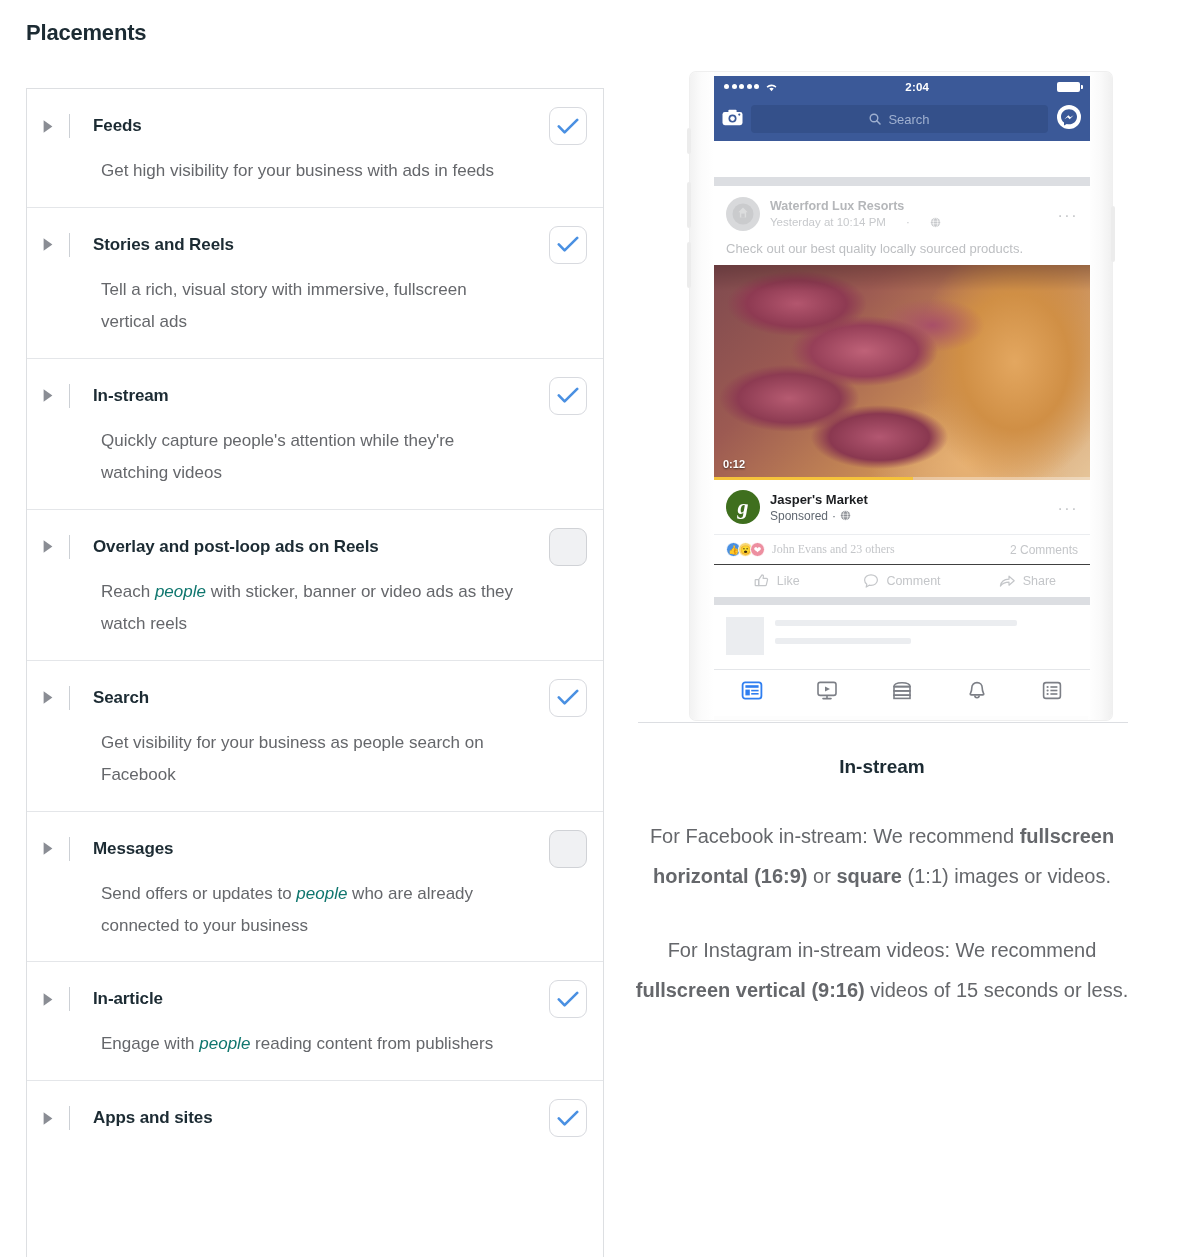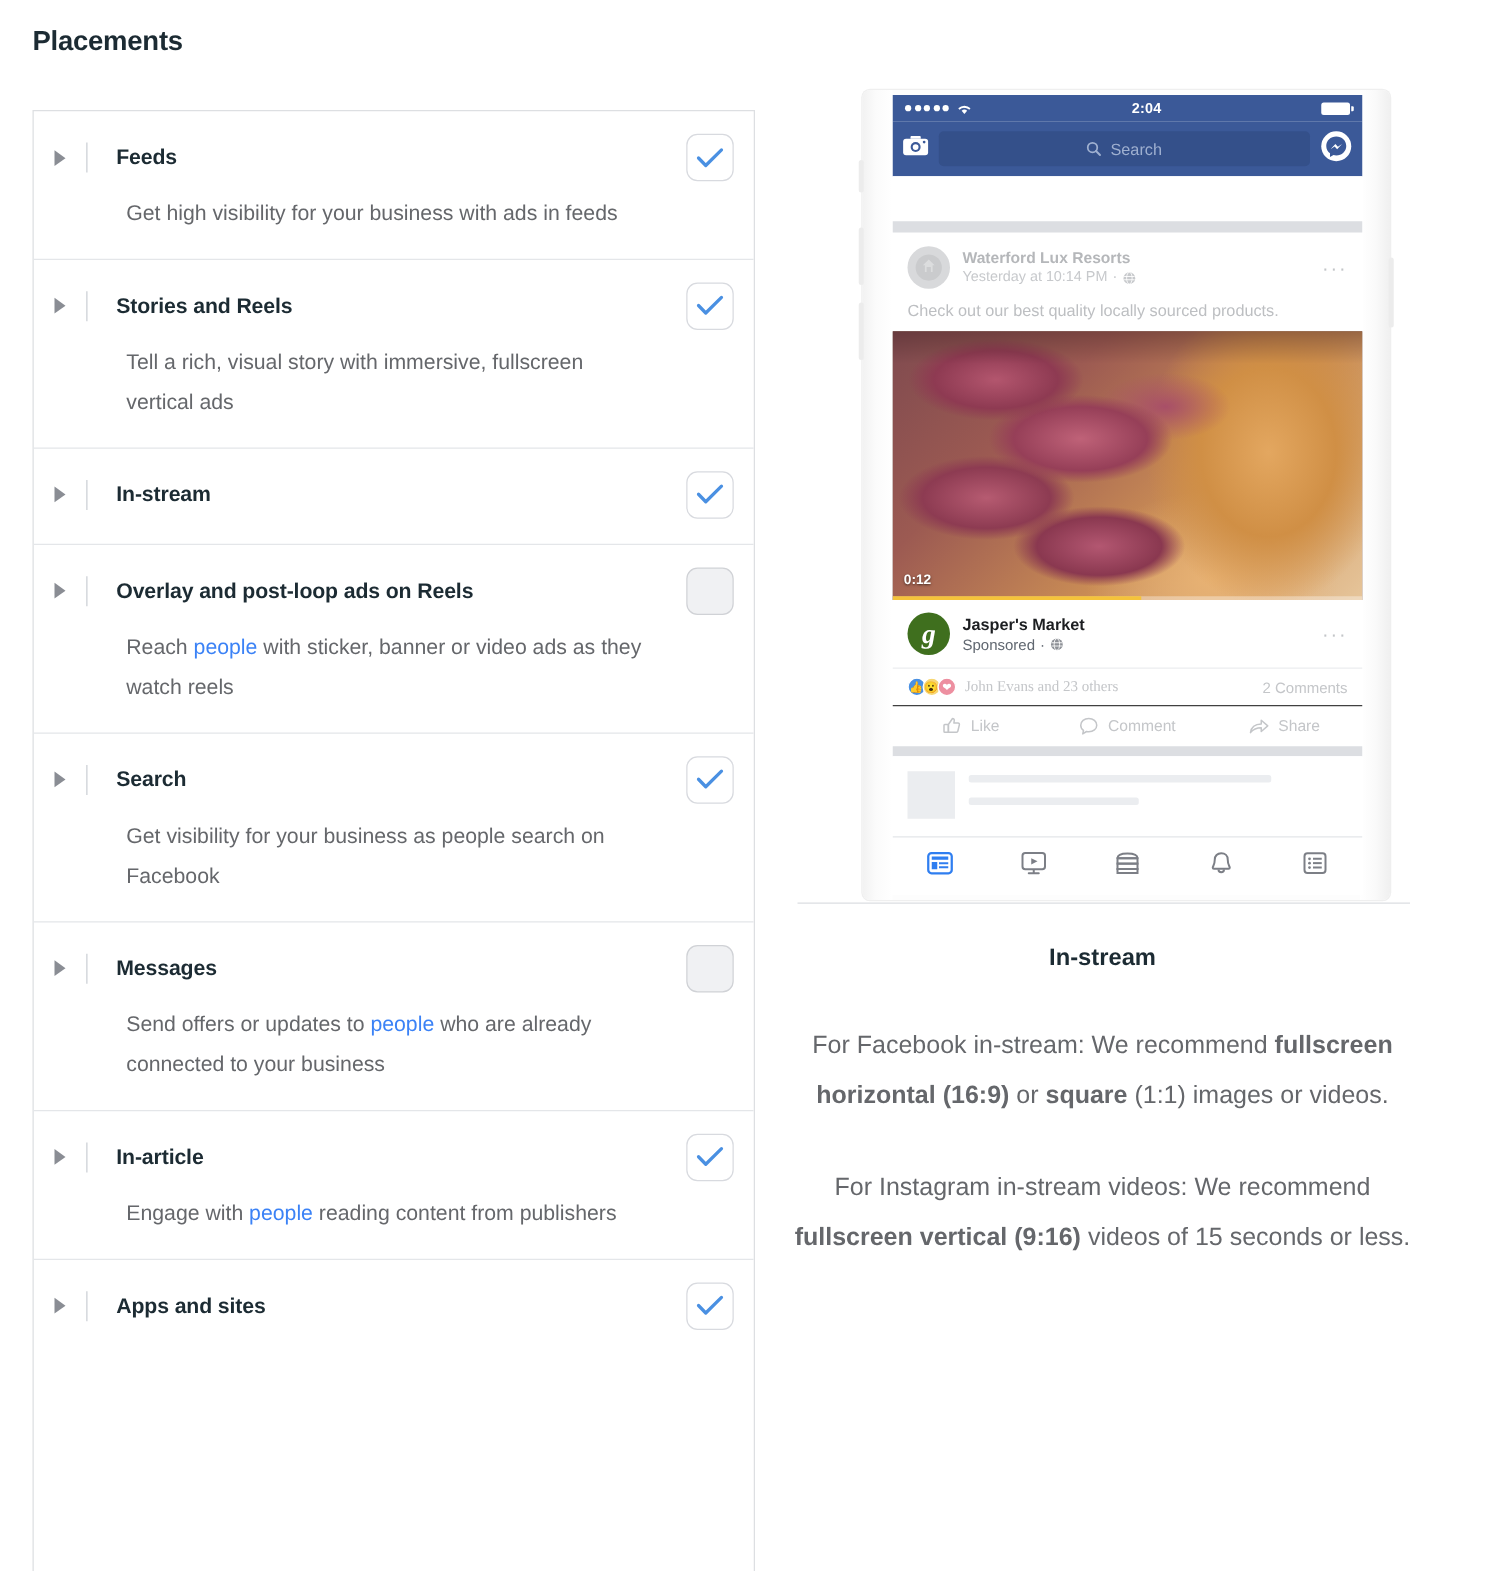--- a/index.html
+++ b/index.html
@@ -61,21 +61,21 @@
     display: flex; align-items: center; justify-content: center;
   }
   .checkbox.unchecked { background: #f0f1f3; border-color: #d0d2d6; }
   .checkbox svg { display: block; }
   .row-desc {
     padding-left: 74px; padding-right: 80px;
     margin-top: 10px;
     font-size: 17px; line-height: 1.88;
     color: #65676b;
   }
-  .row-desc a { color: #3b82f6; text-decoration: none; }
+  .row-desc a { color: #0f766e; text-decoration: none; font-style: italic; }
 
   
   .preview {
     position: absolute; left: 648px; top: 60px;
     width: 545px;
   }
 
   
   .phone-wrap { position: relative; width: 545px; height: 665px; }
   .phone-frame {
@@ -139,21 +139,21 @@
 
   
   .post-head { display: flex; align-items: center; padding: 11px 12px 6px 12px; }
   .avatar-wf {
     width: 34px; height: 34px; border-radius: 50%;
     background: #d8d9db; flex: 0 0 34px;
     display: flex; align-items: center; justify-content: center;
   }
   .post-meta { padding-left: 10px; flex: 1 1 auto; }
   .post-name { font-size: 12.5px; font-weight: bold; color: #b5b7ba; line-height: 1.35; }
-  .post-time { font-size: 11.5px; color: #c7c9cc; display: flex; align-items: center; gap: 4px; line-height: 1.4; }
+  .post-time { font-size: 11.5px; color: #c7c9cc; display: flex; align-items: center; gap: 20px; line-height: 1.4; }
   .post-dots { color: #c3c5c8; font-size: 16px; letter-spacing: 1.5px; line-height: .7; padding-top: 4px; }
   .post-text { padding: 4px 12px 9px 12px; font-size: 13px; color: #bdbfc2; }
 
   
   .post-media { position: relative; width: 100%; height: 215px; overflow: hidden; background: #6d4a3e; }
   .food {
     position: absolute; inset: 0;
     background:
       radial-gradient(ellipse 90px 42px at 22% 18%, #b3566e 0%, #8e3a52 55%, rgba(142,58,82,0) 78%),
       radial-gradient(ellipse 92px 44px at 40% 40%, #bf6278 0%, #963f58 58%, rgba(150,63,88,0) 80%),
@@ -295,20 +295,21 @@
             </svg>
           </div>
           <div class="vdivider"></div>
           <div class="row-title">In-stream</div>
           <div class="checkbox">
             <svg width="22" height="17" viewBox="0 0 22 17">
               <path d="M1.8 8.4 7.6 14.4 20.2 1.9" fill="none" stroke="#4a90e2" stroke-width="2.6" stroke-linecap="round" stroke-linejoin="round"></path>
             </svg>
           </div>
         </div>
+        <div class="row-desc"><span>Quickly capture people's attention while they're watching videos</span></div>
       </div>
       <div class="placement-row">
         <div class="row-head">
           <div class="caret">
             <svg width="12" height="15" viewBox="0 0 12 15">
               <path d="M1.6 1.2 10.4 7.5 1.6 13.8z" fill="#8a8d94"></path>
             </svg>
           </div>
           <div class="vdivider"></div>
           <div class="row-title">Overlay and post-loop ads on Reels</div>

